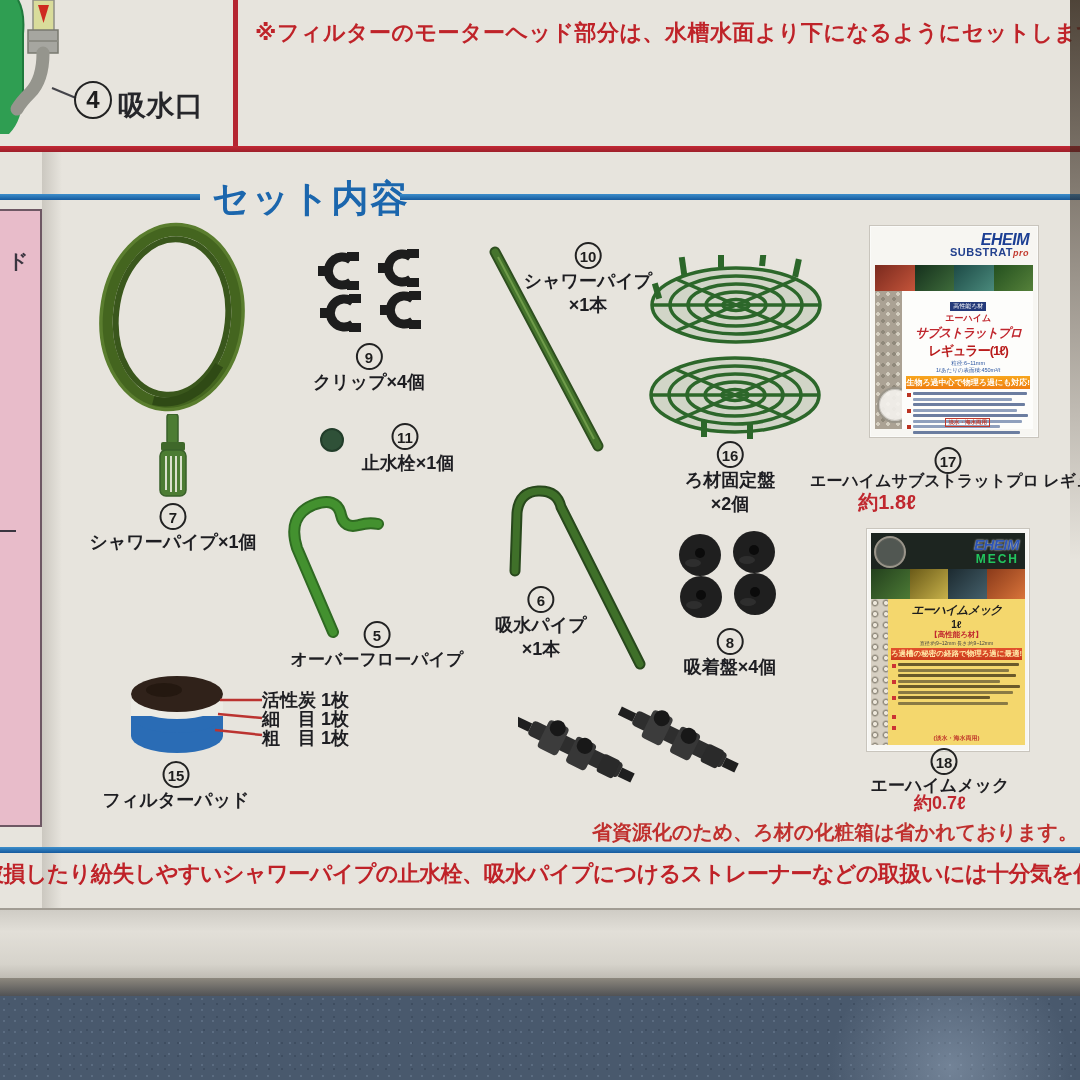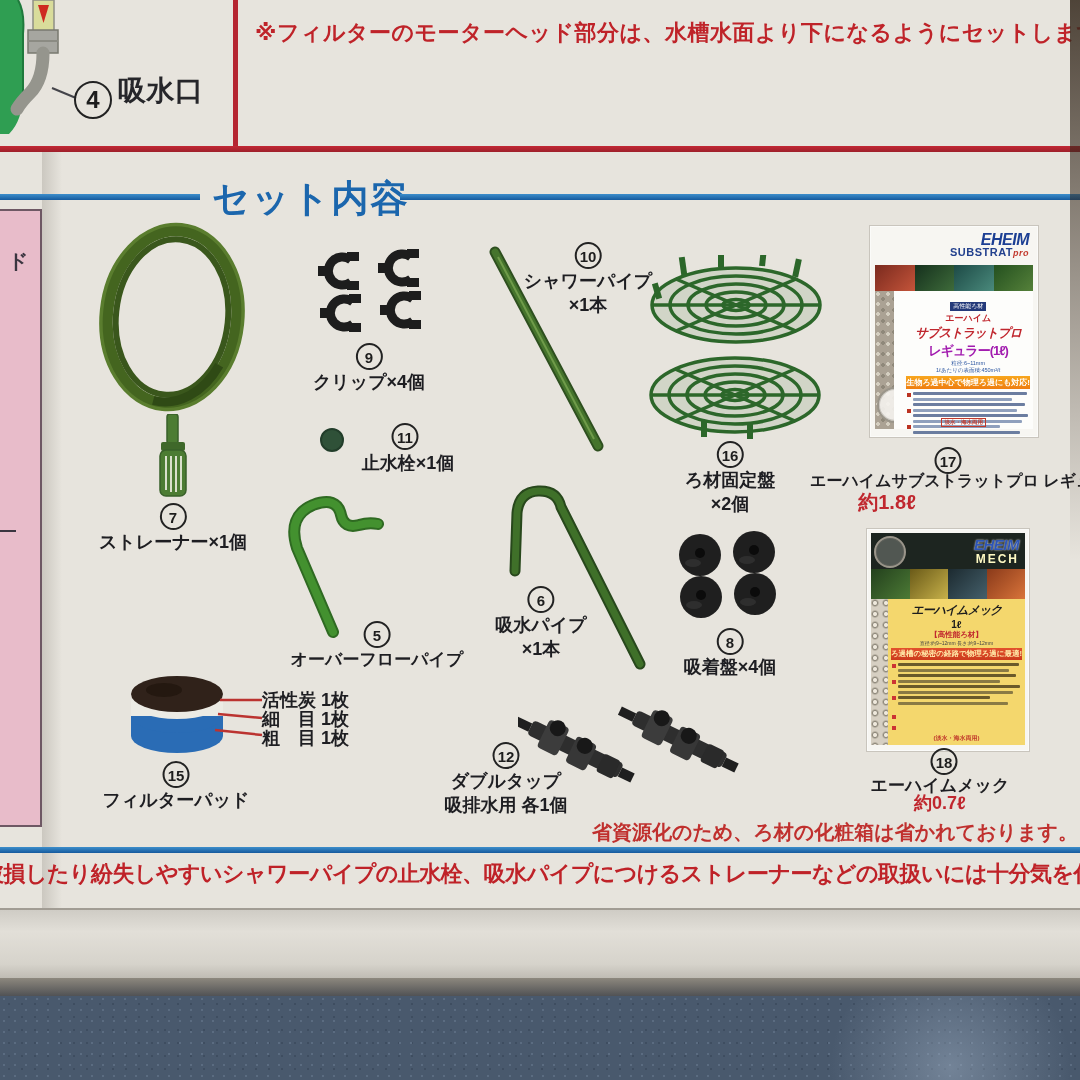--- a/index.html
+++ b/index.html
@@ -95,21 +95,21 @@
     <path d="M0,0 L18,0 Q25,12 23,34 L23,92 Q23,120 9,134 L0,134 Z" fill="#2f9e52"></path>
     <path d="M18,0 Q25,12 23,34 L23,92" fill="none" stroke="#1f7a3c" stroke-width="2"></path>
     <rect x="33" y="0" width="21" height="32" fill="#d9dc9b" stroke="#8f8f85" stroke-width="1.5"></rect>
     <polygon points="38,5 49,5 43.5,23" fill="#ce2a20"></polygon>
     <rect x="28" y="30" width="30" height="23" fill="#a6a6a0" stroke="#78786f" stroke-width="1.5"></rect>
     <line x1="28" y1="41" x2="58" y2="41" stroke="#8b8b83" stroke-width="2"></line>
     <path d="M43,53 Q43,80 30,93 Q21,102 17,109" fill="none" stroke="#95958d" stroke-width="13" stroke-linecap="round"></path>
     <line x1="52" y1="88" x2="76" y2="98" stroke="#44444a" stroke-width="2"></line>
   </svg>
   <span class="abs circ circ-big" style="left:74px;top:81px">4</span>
-  <div class="abs t-black" style="left:118px;top:72px;font-size:28px">吸水口</div>
+  <div class="abs t-black" style="left:118px;top:87px;font-size:28px">吸水口</div>
 
   <div class="abs red-vline"></div>
   <div class="abs t-red-head" style="left:255px;top:18px">※フィルターのモーターヘッド部分は、水槽水面より下になるようにセットします</div>
   <div class="abs red-hline"></div>
 
   <div class="abs blue-hline" style="left:0;top:194px;width:200px"></div>
   <div class="abs sec-title" style="left:212px;top:174px">セット内容</div>
   <div class="abs blue-hline" style="left:400px;top:194px;width:680px"></div>
 
   <div class="abs pink-panel"></div>
@@ -202,25 +202,25 @@
     <div class="photo-strip">
       <div style="background:linear-gradient(135deg,#7a2a1e,#c4543a)"></div>
       <div style="background:linear-gradient(135deg,#15301d,#3e6b3a)"></div>
       <div style="background:linear-gradient(135deg,#1d4a46,#4a8a7c)"></div>
       <div style="background:linear-gradient(135deg,#24501f,#55813a)"></div>
     </div>
     <div class="pb-body" style="height:138px">
       <div class="pellets" style="width:44px;position:relative">
         <div class="abs stamp" style="left:2px;bottom:6px;width:32px;height:32px"></div>
       </div>
-      <div style="flex:1;background:#fdfdfb;padding:3px 3px 0 12px;text-align:center;position:relative">
+      <div style="flex:1;background:#fdfdfb;padding:3px 3px 0 4px;text-align:center;position:relative">
         <div style="display:inline-block;background:#243a7a;color:#fff;font-size:6px;padding:0 3px;line-height:9px">高性能ろ材</div>
         <div style="color:#c0272e;font-size:9px;font-weight:bold">エーハイム</div>
         <div style="color:#c0272e;font-size:12.5px;font-weight:bold;font-style:italic;letter-spacing:-1px;text-shadow:0 0 1px #fff">サブストラットプロ</div>
-        <div style="color:#a21caf;font-size:13px;font-weight:bold;letter-spacing:-1px">レギュラー(1ℓ)</div>
+        <div style="color:#b91c1c;font-size:13px;font-weight:bold;letter-spacing:-1px">レギュラー(1ℓ)</div>
         <div style="color:#2a55a0;font-size:5.5px">粒径:6~11mm</div>
         <div style="color:#2a55a0;font-size:5.5px;margin-bottom:2px">1ℓあたりの表面積:450m²/ℓ</div>
         <div class="sub-banner">生物ろ過中心で物理ろ過にも対応!</div>
         <div style="text-align:left;position:relative;margin-top:3px">
           <div class="bullet-dot" style="top:1px"></div>
             <div class="blurline" style="background:#6b7da0;width:92%"></div>
             <div class="blurline" style="background:#8fa0bd;width:80%"></div>
           <div class="bullet-dot" style="top:17px"></div>
             <div class="blurline" style="background:#6b7da0;width:90%"></div>
             <div class="blurline" style="background:#8fa0bd;width:84%"></div>
@@ -248,21 +248,21 @@
     <rect x="8" y="36" width="26" height="46" rx="6" fill="#4c7c33" stroke="#39602a" stroke-width="1.5"></rect>
     <g stroke="#d9e0cc" stroke-width="2">
       <line x1="14" y1="42" x2="14" y2="76"></line>
         <line x1="19" y1="42" x2="19" y2="78"></line>
       <line x1="24" y1="42" x2="24" y2="78"></line>
         <line x1="29" y1="42" x2="29" y2="76"></line>
     </g>
   </svg>
   <div class="abs lbl-c" style="left:173px;top:503px">
     <span class="circ">7</span>
-    <div class="lbl">ストレーナー×1個</div>
+    <div class="lbl">シャワーパイプ×1個</div>
   </div>
 
   <svg class="abs" style="left:316px;top:424px" width="32" height="32" viewBox="0 0 32 32">
     <circle cx="16" cy="16" r="11" fill="#2f5138" stroke="#223d2a" stroke-width="2"></circle>
   </svg>
   <div class="abs lbl-c" style="left:405px;top:423px">
     <span class="circ">11</span>
   </div>
   <div class="abs lbl lbl-c" style="left:408px;top:451px">止水栓×1個</div>
 
@@ -334,31 +334,26 @@
         <circle cx="25" cy="-3" r="8" fill="#181818"></circle>
         <rect x="46" y="-5" width="22" height="29" rx="4" fill="#373737"></rect>
         <circle cx="57" cy="1" r="8" fill="#181818"></circle>
         <rect x="78" y="-1" width="18" height="20" rx="3" fill="#2a2a2a"></rect>
         <rect x="100" y="4" width="14" height="10" fill="#1f1f1f"></rect>
       </g>
     </defs>
     <use href="#tap" transform="translate(16,28) rotate(26)"></use>
     <use href="#tap" transform="translate(120,18) rotate(26)"></use>
   </svg>
-  <div class="abs lbl-c" style="left:506px;top:742px">
-    <span class="circ">12</span>
-    <div class="lbl">ダブルタップ</div>
-    <div class="lbl">吸排水用 各1個</div>
-  </div>
 
   <div class="abs pbox" style="left:866px;top:528px;width:164px;height:224px;padding:4px;">
     <div style="position:relative;background:#1d2520;height:36px">
       <div class="abs stamp" style="left:3px;top:3px;width:28px;height:28px;background:rgba(240,238,230,.25)"></div>
       <div class="abs eheim-logo" style="right:6px;top:3px;font-size:15px;color:#2e55b5;text-shadow:0 0 2px #fff">EHEIM</div>
-      <div class="abs" style="right:6px;top:19px;font-size:12px;font-weight:bold;color:#fef9c3;letter-spacing:2px">MECH</div>
+      <div class="abs" style="right:6px;top:19px;font-size:12px;font-weight:bold;color:#22c55e;letter-spacing:2px">MECH</div>
     </div>
     <div class="photo-strip" style="height:30px">
       <div style="background:linear-gradient(135deg,#23401d,#4c7a35)"></div>
       <div style="background:linear-gradient(135deg,#6a5a18,#c7b14a)"></div>
       <div style="background:linear-gradient(135deg,#1c2a30,#45606b)"></div>
       <div style="background:linear-gradient(135deg,#8a3a1a,#d9743a)"></div>
     </div>
     <div class="pb-body" style="height:146px">
       <div class="rings" style="width:46px"></div>
       <div style="flex:1;background:#f4d76d;padding:3px 3px 0 3px;text-align:center;position:relative">

